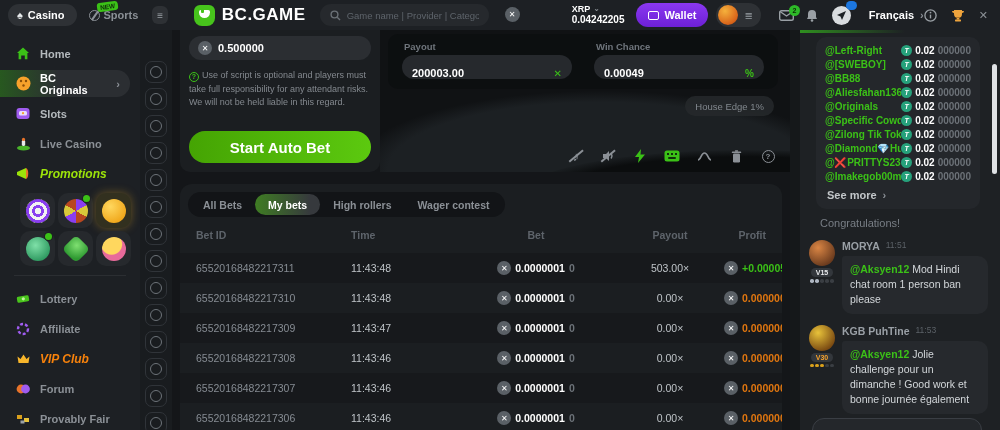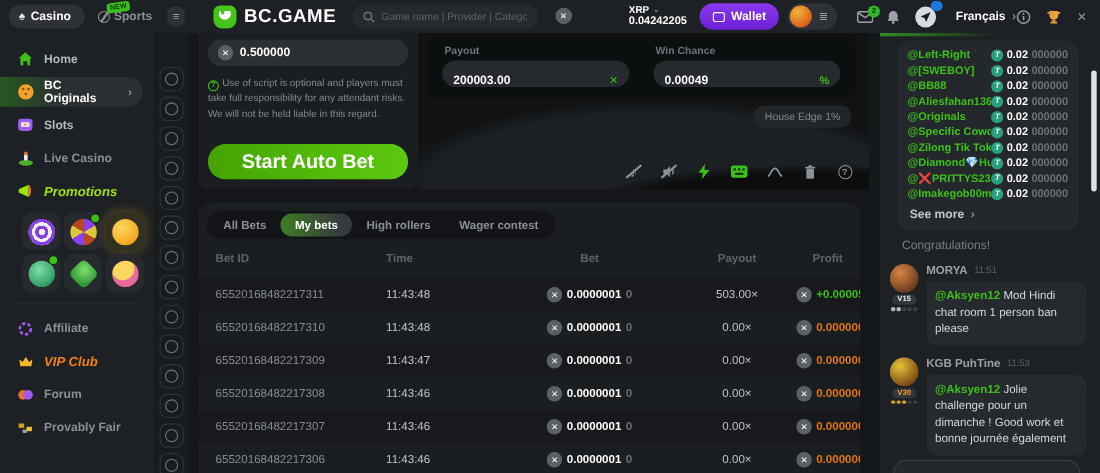--- a/index.html
+++ b/index.html
@@ -81,21 +81,21 @@
 
   
   .main { position:absolute; left:172px; top:30px; width:618px; height:400px; background:#141619; }
   .game-row { display:flex; height:142px; }
   .controls { width:200px; margin-left:8px; background:#1b1e21; border-radius:0 0 10px 10px; padding:6px 9px 0 9px; position:relative; }
   .bet-field { height:24px; background:#2b2e32; border-radius:12px; display:flex; align-items:center; gap:6px; padding:0 9px; }
   .bet-field input { flex:1; background:transparent; border:none; outline:none; color:#fff; font-weight:700; font-size:11px; font-family:inherit; width:80px; }
   .note { margin-top:9px; font-size:9px; line-height:1.5; color:#84898f; }
   .q-ic { display:inline-flex; width:10px; height:10px; border:1.2px solid #3bc117; border-radius:50%; color:#3bc117; font-size:7px; align-items:center; justify-content:center; font-weight:700; margin-right:3px; vertical-align:-1px; }
   .q-ic::before { content:"?"; }
-  .start-btn { position:absolute; left:9px; right:9px; bottom:9px; height:32px; border:none; border-radius:16px; background:linear-gradient(90deg,#45a403,#5cc90f); color:#fff; font-size:18px; font-weight:800; cursor:pointer; font-family:inherit; }
+  .start-btn { position:absolute; left:9px; right:9px; bottom:9px; height:32px; border:none; border-radius:16px; background:linear-gradient(90deg,#45a403,#5cc90f); color:#fff; font-size:15px; font-weight:800; cursor:pointer; font-family:inherit; }
   .canvas { flex:1; background:#101214; position:relative; overflow:hidden; }
   .orb1 { position:absolute; left:-30px; top:60px; width:500px; height:160px; border-radius:50%; background:radial-gradient(ellipse at center,#1c2023 0 60%,transparent 70%); }
   .orb2 { position:absolute; left:140px; top:120px; width:450px; height:90px; border-radius:50%; background:radial-gradient(ellipse at center,#0b0d0e 0 60%,transparent 72%); }
   .pw-panel { position:absolute; left:8px; top:4px; width:390px; height:55px; background:rgba(12,14,15,.78); border-radius:10px; padding:5px 14px; display:flex; gap:22px; }
   .pw-box { flex:1; }
   .pw-label { font-size:9.5px; color:#6f757c; font-weight:700; margin:2px 0 3px 2px; }
   .pw-field { height:24px; background:#26292d; border-radius:12px; display:flex; align-items:flex-end; padding:0 10px; gap:6px; }
   .pw-field input { flex:1; width:60px; background:transparent; border:none; outline:none; color:#fff; font-weight:700; font-size:11px; font-family:inherit; }
   .suffix { color:#3bc117; font-weight:800; font-size:10px; }
   .house-edge { position:absolute; right:16px; top:66px; height:20px; padding:0 10px; background:rgba(38,41,44,.85); border-radius:10px; display:flex; align-items:center; font-size:9.5px; color:#82888e; }
@@ -319,20 +319,29 @@
     <div class="promo-tile">
         <span class="p-tag"></span>
       </div>
     <div class="promo-tile">
         <span class="p-circle p-person"></span>
       </div>
   </div>
 
   <div class="divider"></div>
 
+  <div class="side-item dim-label">
+    <span class="s-ic">
+        <svg width="15" height="12" viewBox="0 0 15 12">
+          <rect x="1" y="3" width="12" height="6" rx="1.5" transform="rotate(-10 7 6)" fill="#49c41c"></rect>
+          <circle cx="7.3" cy="5.8" r="1.6" fill="#bff29e"></circle>
+        </svg>
+      </span>
+    <span>Lottery</span>
+  </div>
   <div class="side-item dim-label">
     <span class="s-ic">
         <svg width="14" height="14" viewBox="0 0 14 14">
           <circle cx="7" cy="7" r="5" fill="none" stroke="#a05cf0" stroke-width="2.4" stroke-dasharray="3 2"></circle>
         </svg>
       </span>
     <span>Affiliate</span>
   </div>
   <div class="side-item">
     <span class="s-ic">

